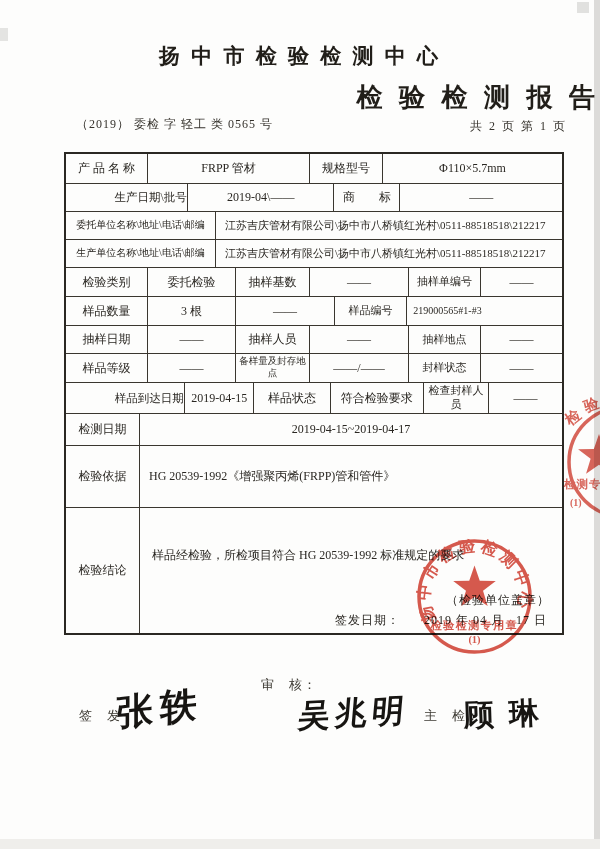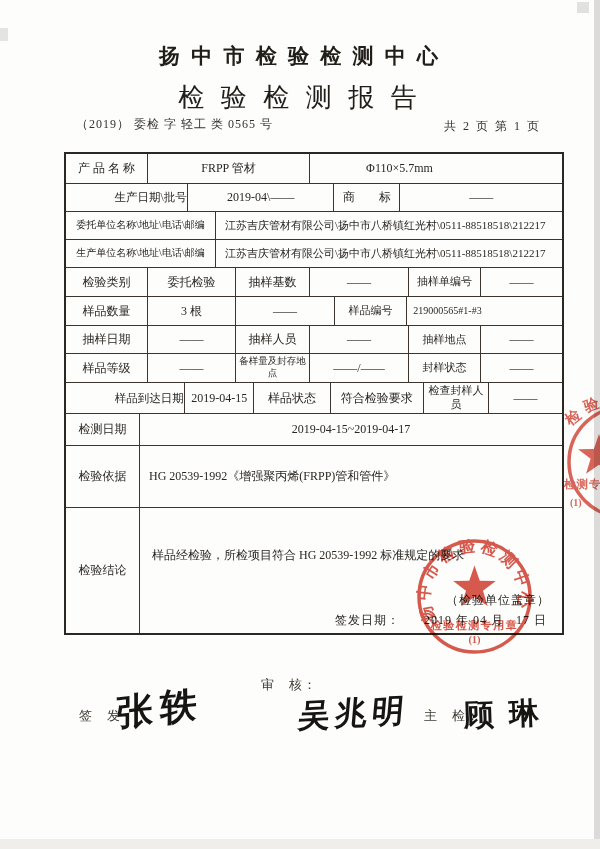--- a/index.html
+++ b/index.html
@@ -10,24 +10,24 @@
   }
   
   .edge-right { position:absolute; right:0; top:0; width:6px; height:100%; background:#dcdbd9; }
   .edge-bottom { position:absolute; bottom:0; left:0; width:100%; height:10px; background:#efeeeb; }
   .mark-tl { position:absolute; left:0; top:28px; width:8px; height:13px; background:#e4e4e2; }
   .mark-tr { position:absolute; left:577px; top:2px; width:12px; height:11px; background:#e1e1df; }
 
   
   .title { position:absolute; top:42px; left:0; width:100%; text-align:center;
            font-size:21px; font-weight:bold; letter-spacing:3px; color:#211e19; }
-  .subtitle { position:absolute; top:80px; left:0; width:100%; text-align:center;
-              font-size:26px; font-weight:normal; letter-spacing:5px; color:#211e19; }
+  .subtitle { position:absolute; top:80px; left:0; width:100%; text-align:right;
+              font-size:26px; font-weight:bold; letter-spacing:5px; color:#211e19; }
   .report-no { position:absolute; top:116px; left:76px; font-size:12px; letter-spacing:1px; color:#34312b; }
-  .page-info { position:absolute; top:118px; left:444px; font-size:12px; letter-spacing:2px; color:#34312b; }
+  .page-info { position:absolute; top:118px; left:470px; font-size:12px; letter-spacing:2px; color:#34312b; }
 
   
   .tbl { position:absolute; left:64px; top:152px; width:500px; border:2px solid #2b2823; background:transparent; }
   .tr { display:flex; border-bottom:1px solid #3a362f; }
   .tr:last-child { border-bottom:none; }
   .td { border-right:1px solid #3a362f; display:flex; align-items:center; justify-content:center;
         font-size:12px; text-align:center; overflow:hidden; color:#2a2722; line-height:1.25; }
   .td:last-child { border-right:none; }
   .td.left { justify-content:flex-start; text-align:left; padding-left:9px; }
   .fs115 { font-size:11.5px;margin-left:48px; } .fs11 { font-size:11px; } .fs105 { font-size:10px; }
@@ -64,20 +64,21 @@
   <div class="title">扬 中 市 检 验 检 测 中 心</div>
   <div class="subtitle">检 验 检 测 报 告</div>
   <div class="report-no">（2019） 委检 字 轻工 类 0565 号</div>
   <div class="page-info">共 2 页 第 1 页</div>
 
   <div class="tbl">
 
     <div class="tr" style="height:30px">
       <div class="td" style="width:82px">产 品 名 称</div>
       <div class="td" style="width:162px">FRPP 管材</div>
+      <div class="td" style="width:73px">规格型号</div>
       <div class="td" style="width:179px">Φ110×5.7mm</div>
     </div>
 
     <div class="tr" style="height:28px">
       <div class="td fs115" style="width:82px">生产日期\批号</div>
       <div class="td" style="width:162px">2019-04\——</div>
       <div class="td" style="width:73px">商　　标</div>
       <div class="td" style="width:179px">——</div>
     </div>
 

